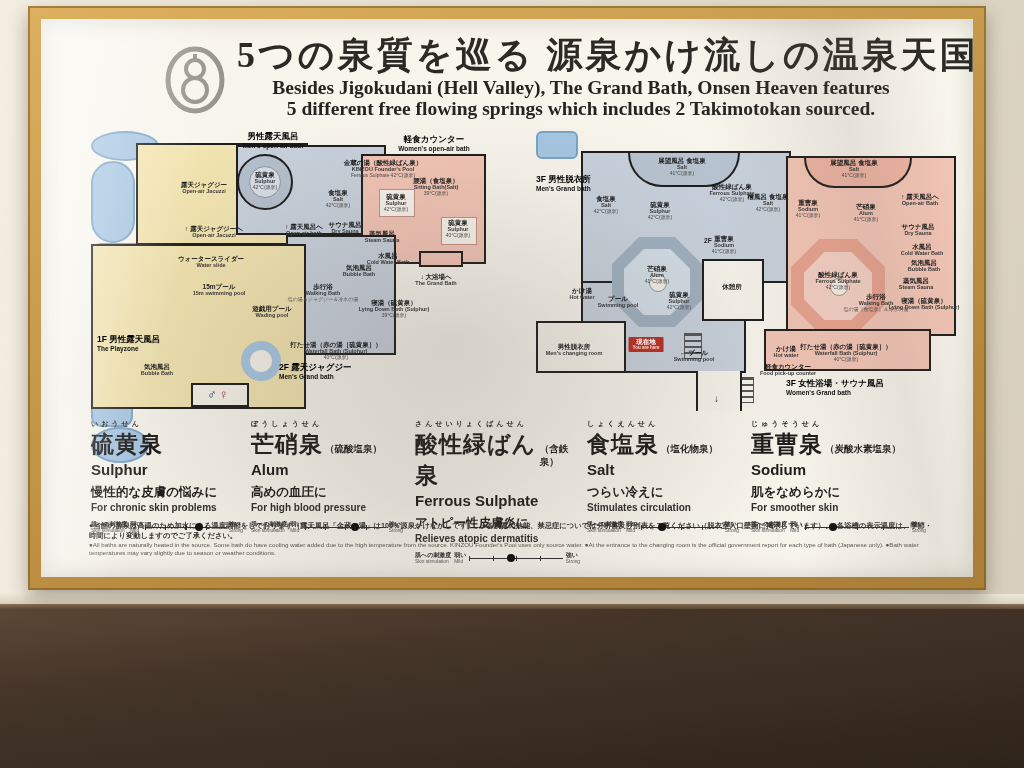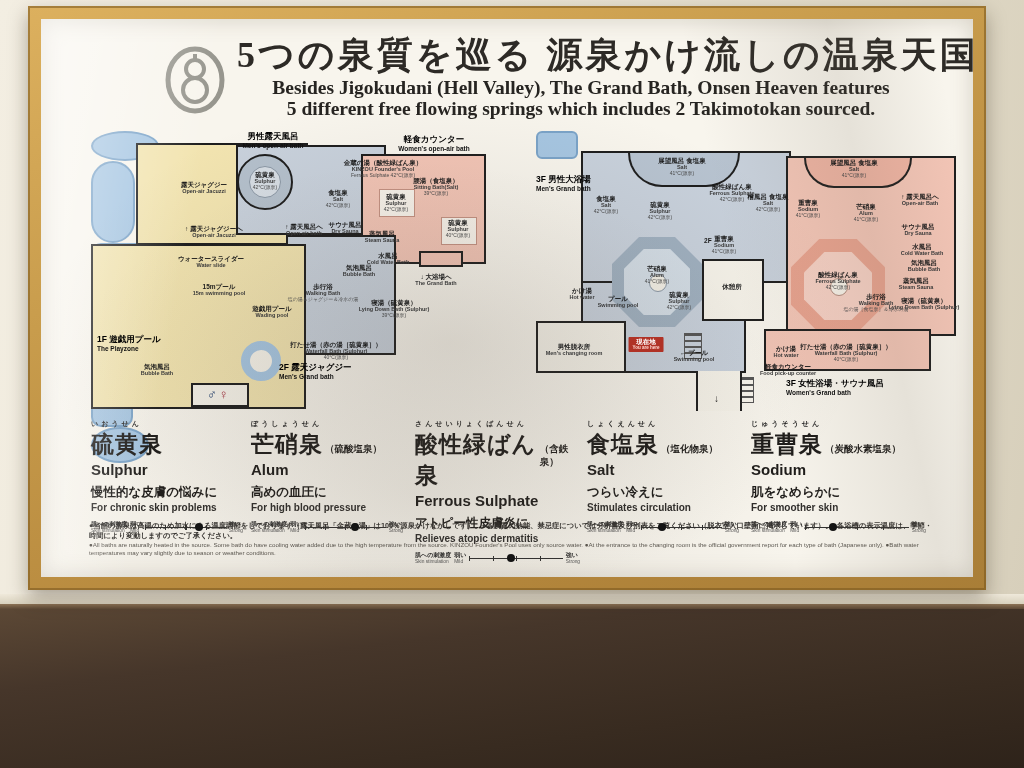--- a/index.html
+++ b/index.html
@@ -207,21 +207,21 @@
           <span class="lj">寝湯（硫黄泉）</span>
           <span class="le">Lying Down Bath (Sulphur)</span>
           <span class="lt">39°C(源泉)</span>
         </div>
       <div class="lbl" style="left:245px;top:210px">
           <span class="lj">打たせ湯（赤の湯［硫黄泉］）</span>
           <span class="le">Waterfall Bath (Sulphur)</span>
           <span class="lt">40°C(源泉)</span>
         </div>
       <div class="lbl hd tl" style="left:6px;top:204px">
-          <span class="lj">1F 遊戯用プール</span>
+          <span class="lj">1F 男性露天風呂</span>
           <span class="le">The Playzone</span>
         </div>
       <div class="lbl" style="left:128px;top:152px">
           <span class="lj">15mプール</span>
           <span class="le">15m swimming pool</span>
         </div>
       <div class="lbl" style="left:181px;top:174px">
           <span class="lj">遊戯用プール</span>
           <span class="le">Wading pool</span>
         </div>
@@ -258,21 +258,21 @@
       <div style="position:absolute;left:294px;top:147px;width:16px;height:16px;border-radius:50%;background:#f6f1e8;border:1px solid #b08a7c;"></div>
       <div class="rg pink" style="left:228px;top:198px;width:167px;height:42px;"></div>
       <div class="corr" style="left:166px;top:128px;width:62px;height:62px;border:2px solid #1d1d1d;"></div>
       <div class="corr" style="left:0px;top:190px;width:90px;height:52px;border:2px solid #1d1d1d;"></div>
       <div class="stairs" style="left:148px;top:202px;width:18px;height:26px;"></div>
       <div class="stairs" style="left:196px;top:246px;width:22px;height:26px;"></div>
       <div class="corr" style="left:160px;top:240px;width:46px;height:40px;border-left:2px solid #1d1d1d;border-right:2px solid #1d1d1d;"></div>
       <div class="arrowdn" style="left:178px;top:262px;">↓</div>
 
       <div class="lbl hd tl" style="left:0px;top:44px">
-          <span class="lj">3F 男性大浴場</span>
+          <span class="lj">3F 男性脱衣所</span>
           <span class="le">Men's Grand bath</span>
         </div>
       <div class="lbl" style="left:146px;top:26px">
           <span class="lj">展望風呂 食塩泉</span>
           <span class="le">Salt</span>
           <span class="lt">41°C(源泉)</span>
         </div>
       <div class="lbl" style="left:196px;top:52px">
           <span class="lj">酸性緑ばん泉</span>
           <span class="le">Ferrous Sulphate</span>

